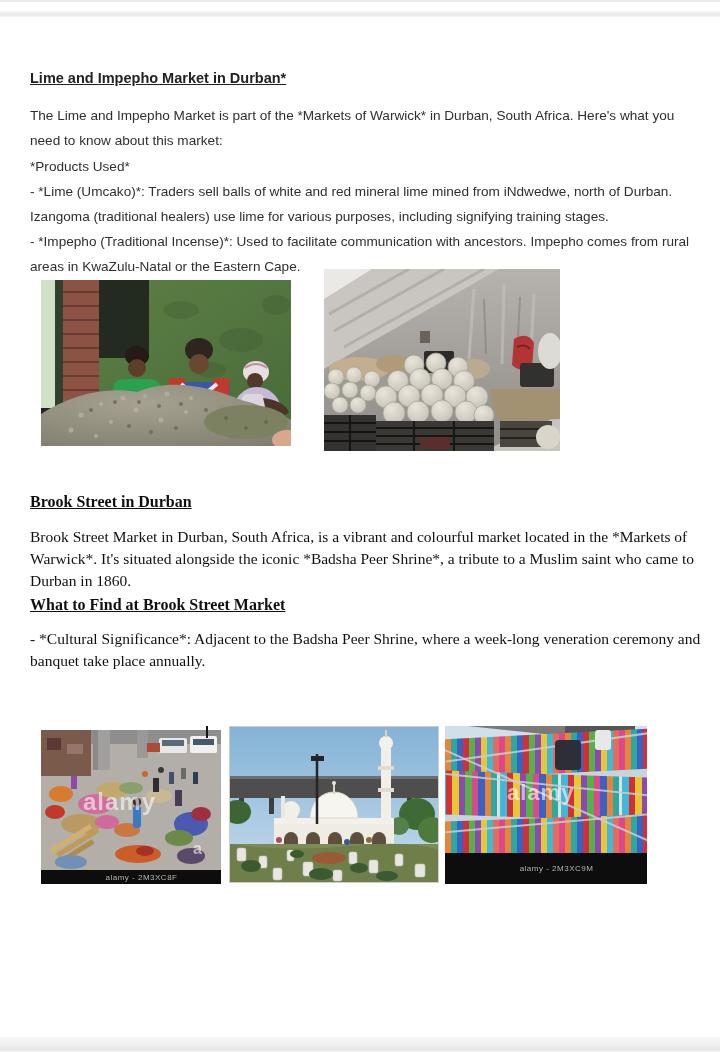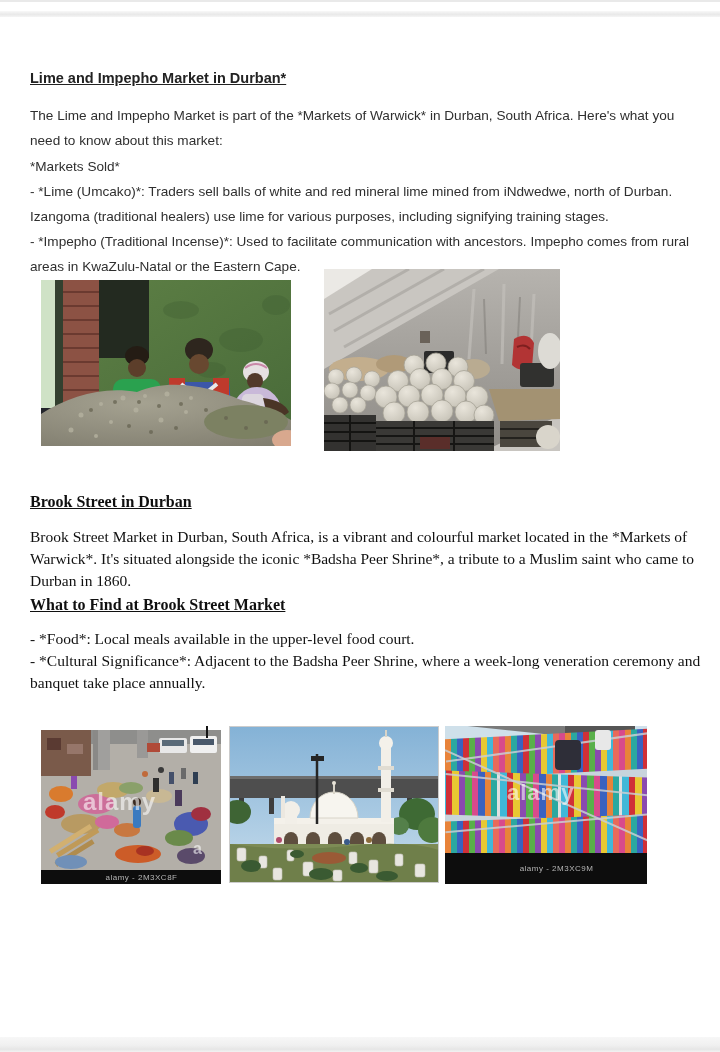--- a/index.html
+++ b/index.html
@@ -58,21 +58,21 @@
 <div class="page">
 
   <div class="top-line"></div>
   <div class="top-band"></div>
 
   <div class="sans-h" style="top:69px">Lime and Impepho Market in Durban*</div>
 
   <div class="sans-p" style="top:103px">The Lime and Impepho Market is part of the *Markets of Warwick* in Durban, South Africa. Here's what you need to know about this market:</div>
 
   <div class="sans-p" style="top:154px">
-    <p>*Markets Sold*</p>
+    <p>*Products Used*</p>
     <p>- *Lime (Umcako)*: Traders sell balls of white and red mineral lime mined from iNdwedwe, north of Durban. Izangoma (traditional healers) use lime for various purposes, including signifying training stages.</p>
     <p>- *Impepho (Traditional Incense)*: Used to facilitate communication with ancestors. Impepho comes from rural areas in KwaZulu-Natal or the Eastern Cape.</p>
   </div>
 
   <div class="photo" style="left:27px;top:280px;width:250px;height:166px">
     <svg width="250" height="166" viewBox="0 0 250 166">
       <defs>
         <linearGradient id="gw" x1="0" y1="0" x2="1" y2="1">
           <stop offset="0" stop-color="#5f8146"></stop>
             <stop offset="1" stop-color="#486a39"></stop>
@@ -257,21 +257,20 @@
     </svg>
   </div>
 
   <div class="serif-h" style="top:492px">Brook Street in Durban</div>
 
   <div class="serif-p" style="top:526px">Brook Street Market in Durban, South Africa, is a vibrant and colourful market located in the *Markets of Warwick*. It's situated alongside the iconic *Badsha Peer Shrine*, a tribute to a Muslim saint who came to Durban in 1860.</div>
 
   <div class="serif-h" style="top:595px">What to Find at Brook Street Market</div>
 
   <div class="serif-p" style="top:628px">
-    <p>- *Food*: Local meals available in the upper-level food court.</p>
     <p>- *Cultural Significance*: Adjacent to the Badsha Peer Shrine, where a week-long veneration ceremony and banquet take place annually.</p>
   </div>
 
   <div class="photo" style="left:27px;top:730px;width:180px;height:154px;background:#fff">
     <svg width="180" height="140" viewBox="0 0 180 140">
       <rect width="180" height="140" fill="#b3afa8"></rect>
       <rect x="0" y="0" width="180" height="14" fill="#8e8e8c"></rect>
       <rect x="0" y="0" width="50" height="46" fill="#7a5a4a"></rect>
       <rect x="6" y="8" width="14" height="12" fill="#5a3a32"></rect>
       <rect x="26" y="14" width="16" height="10" fill="#96766a"></rect>

